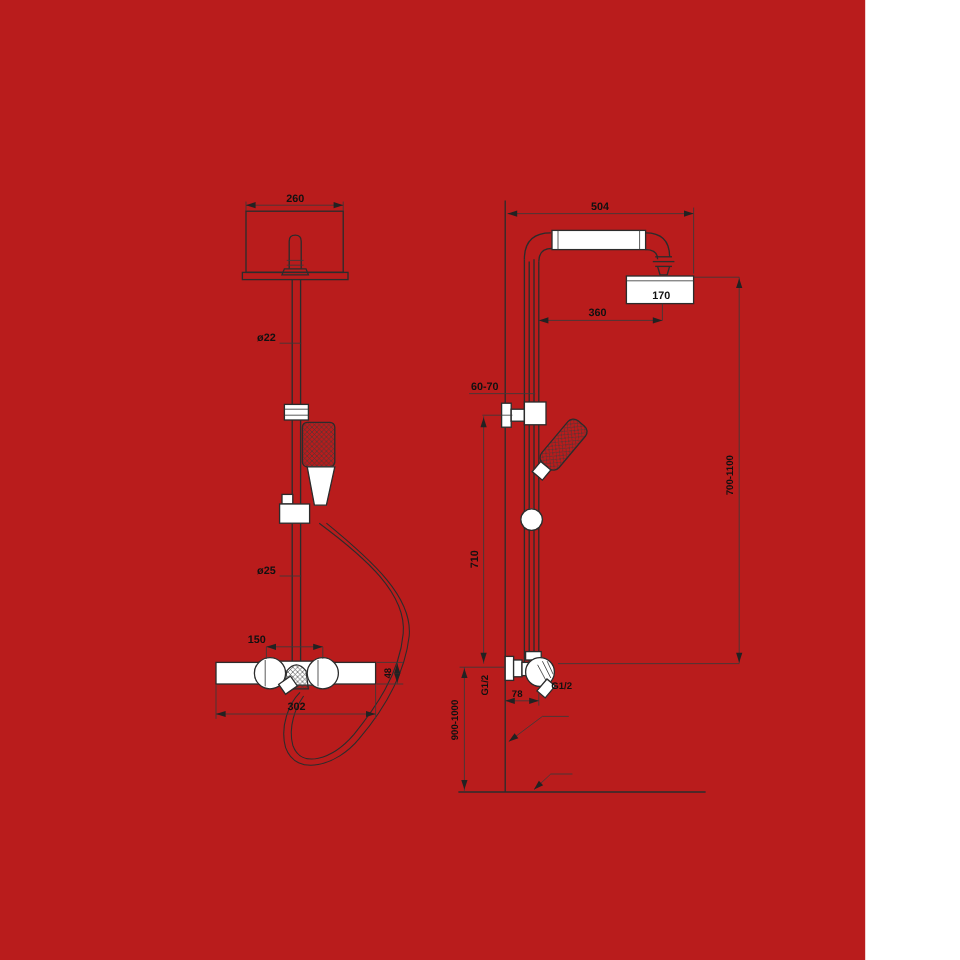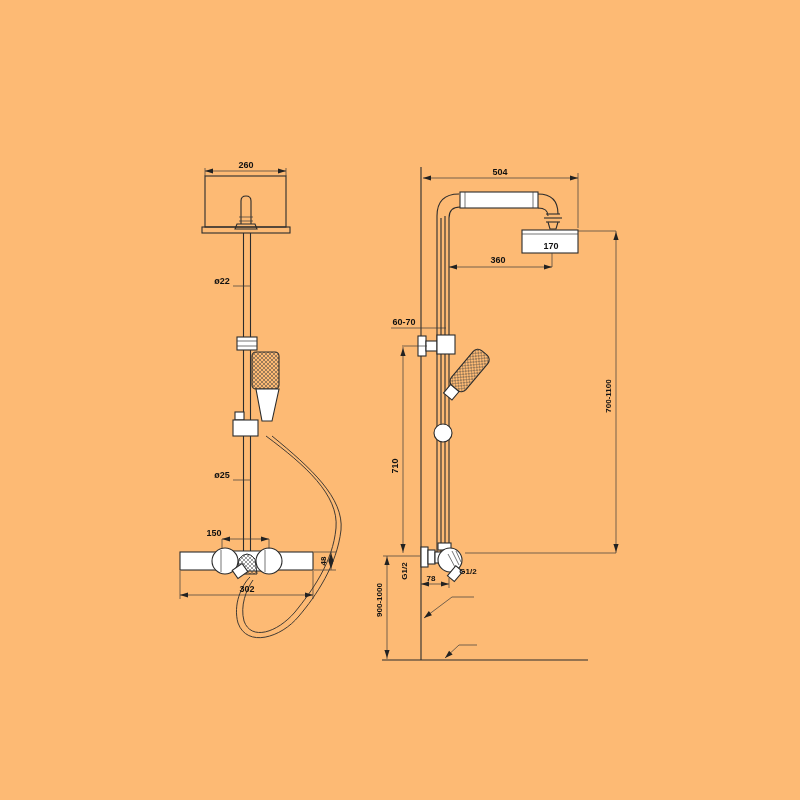--- a/index.html
+++ b/index.html
@@ -1,16 +1,16 @@
 <!DOCTYPE html>
 <html><head>
 <meta charset="utf-8">
 <style>
   html,body{margin:0;padding:0;background:#ffffff;}
-  #canvas{width:800px;height:800px;background:#fdba74;position:relative;overflow:hidden;}
+  #canvas{width:721px;height:800px;background:#b91c1c;position:relative;overflow:hidden;}
   svg{display:block;}
   .obj{stroke:#2c2c2c;stroke-width:1.1;fill:none;}
   .objf{stroke:#2c2c2c;stroke-width:1.1;fill:#ffffff;}
   .thin{stroke:#3a3a3a;stroke-width:0.7;fill:none;}
   .hose{stroke:#2c2c2c;stroke-width:0.9;fill:none;}
   .dim-text{font-family:"Liberation Sans","DejaVu Sans",sans-serif;font-size:9px;font-weight:bold;fill:#111;text-anchor:middle;}
   .dim-text-sm{font-family:"Liberation Sans","DejaVu Sans",sans-serif;font-size:8px;font-weight:bold;fill:#111;text-anchor:middle;}
 </style>
 </head>
 <body>

